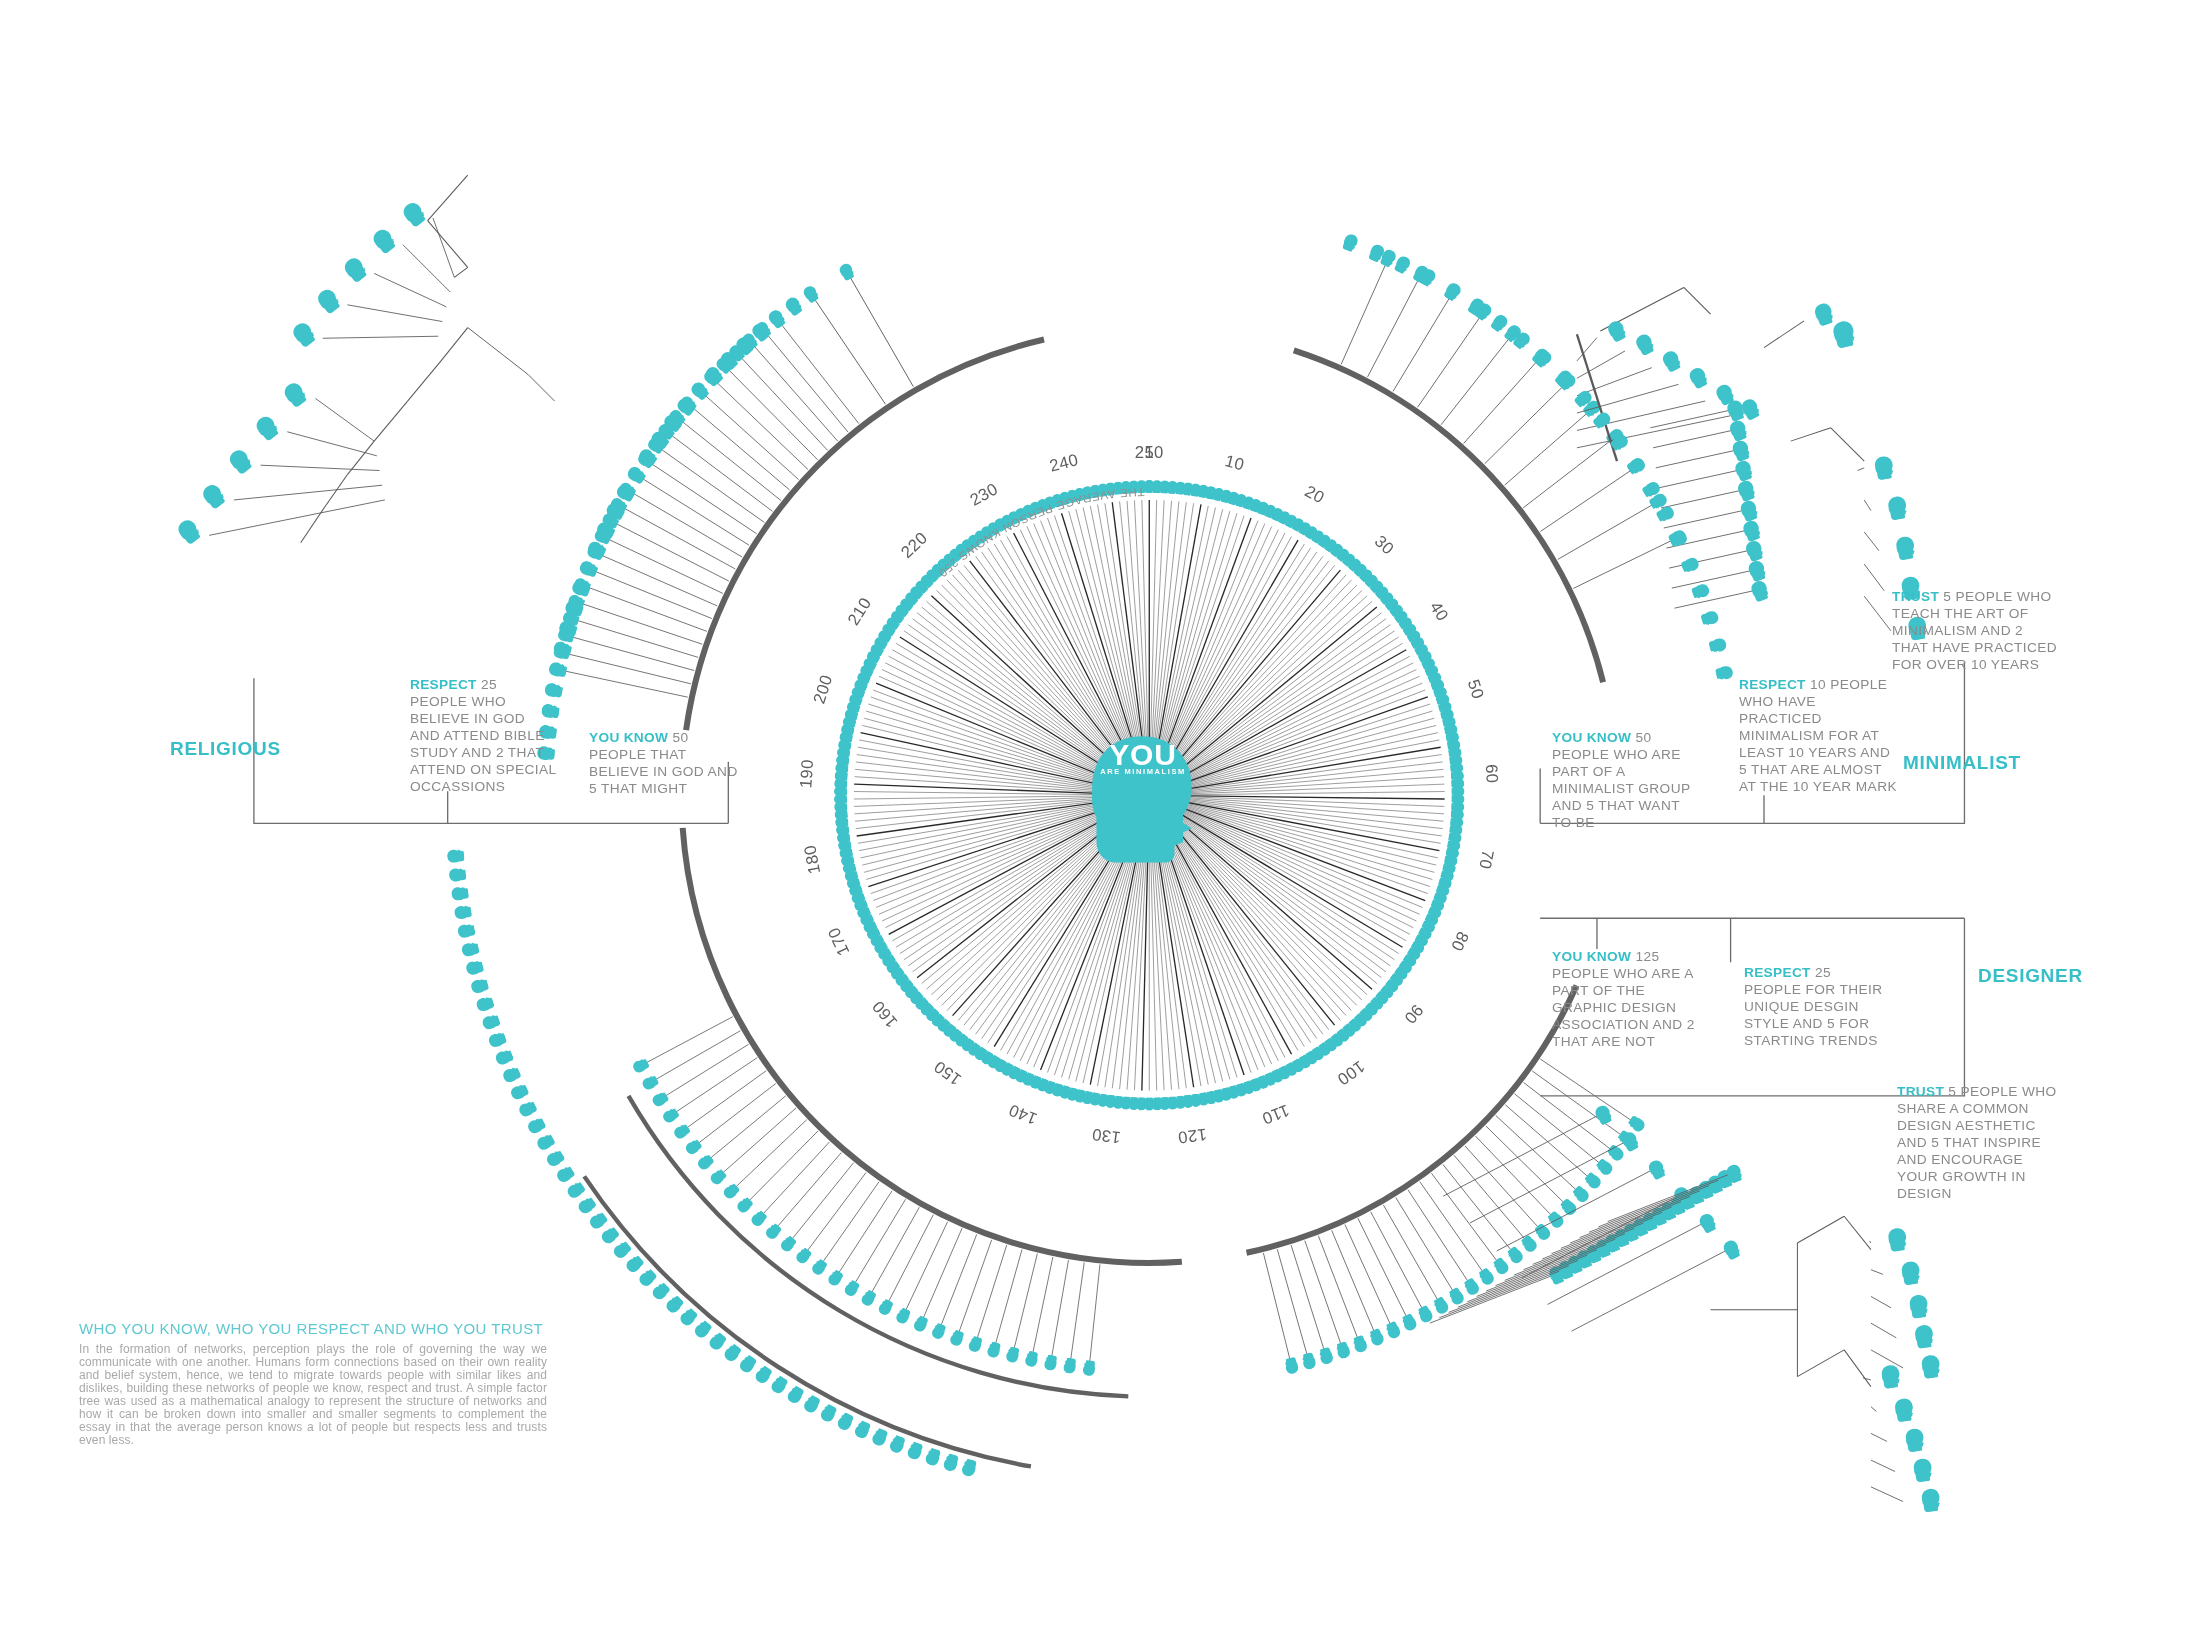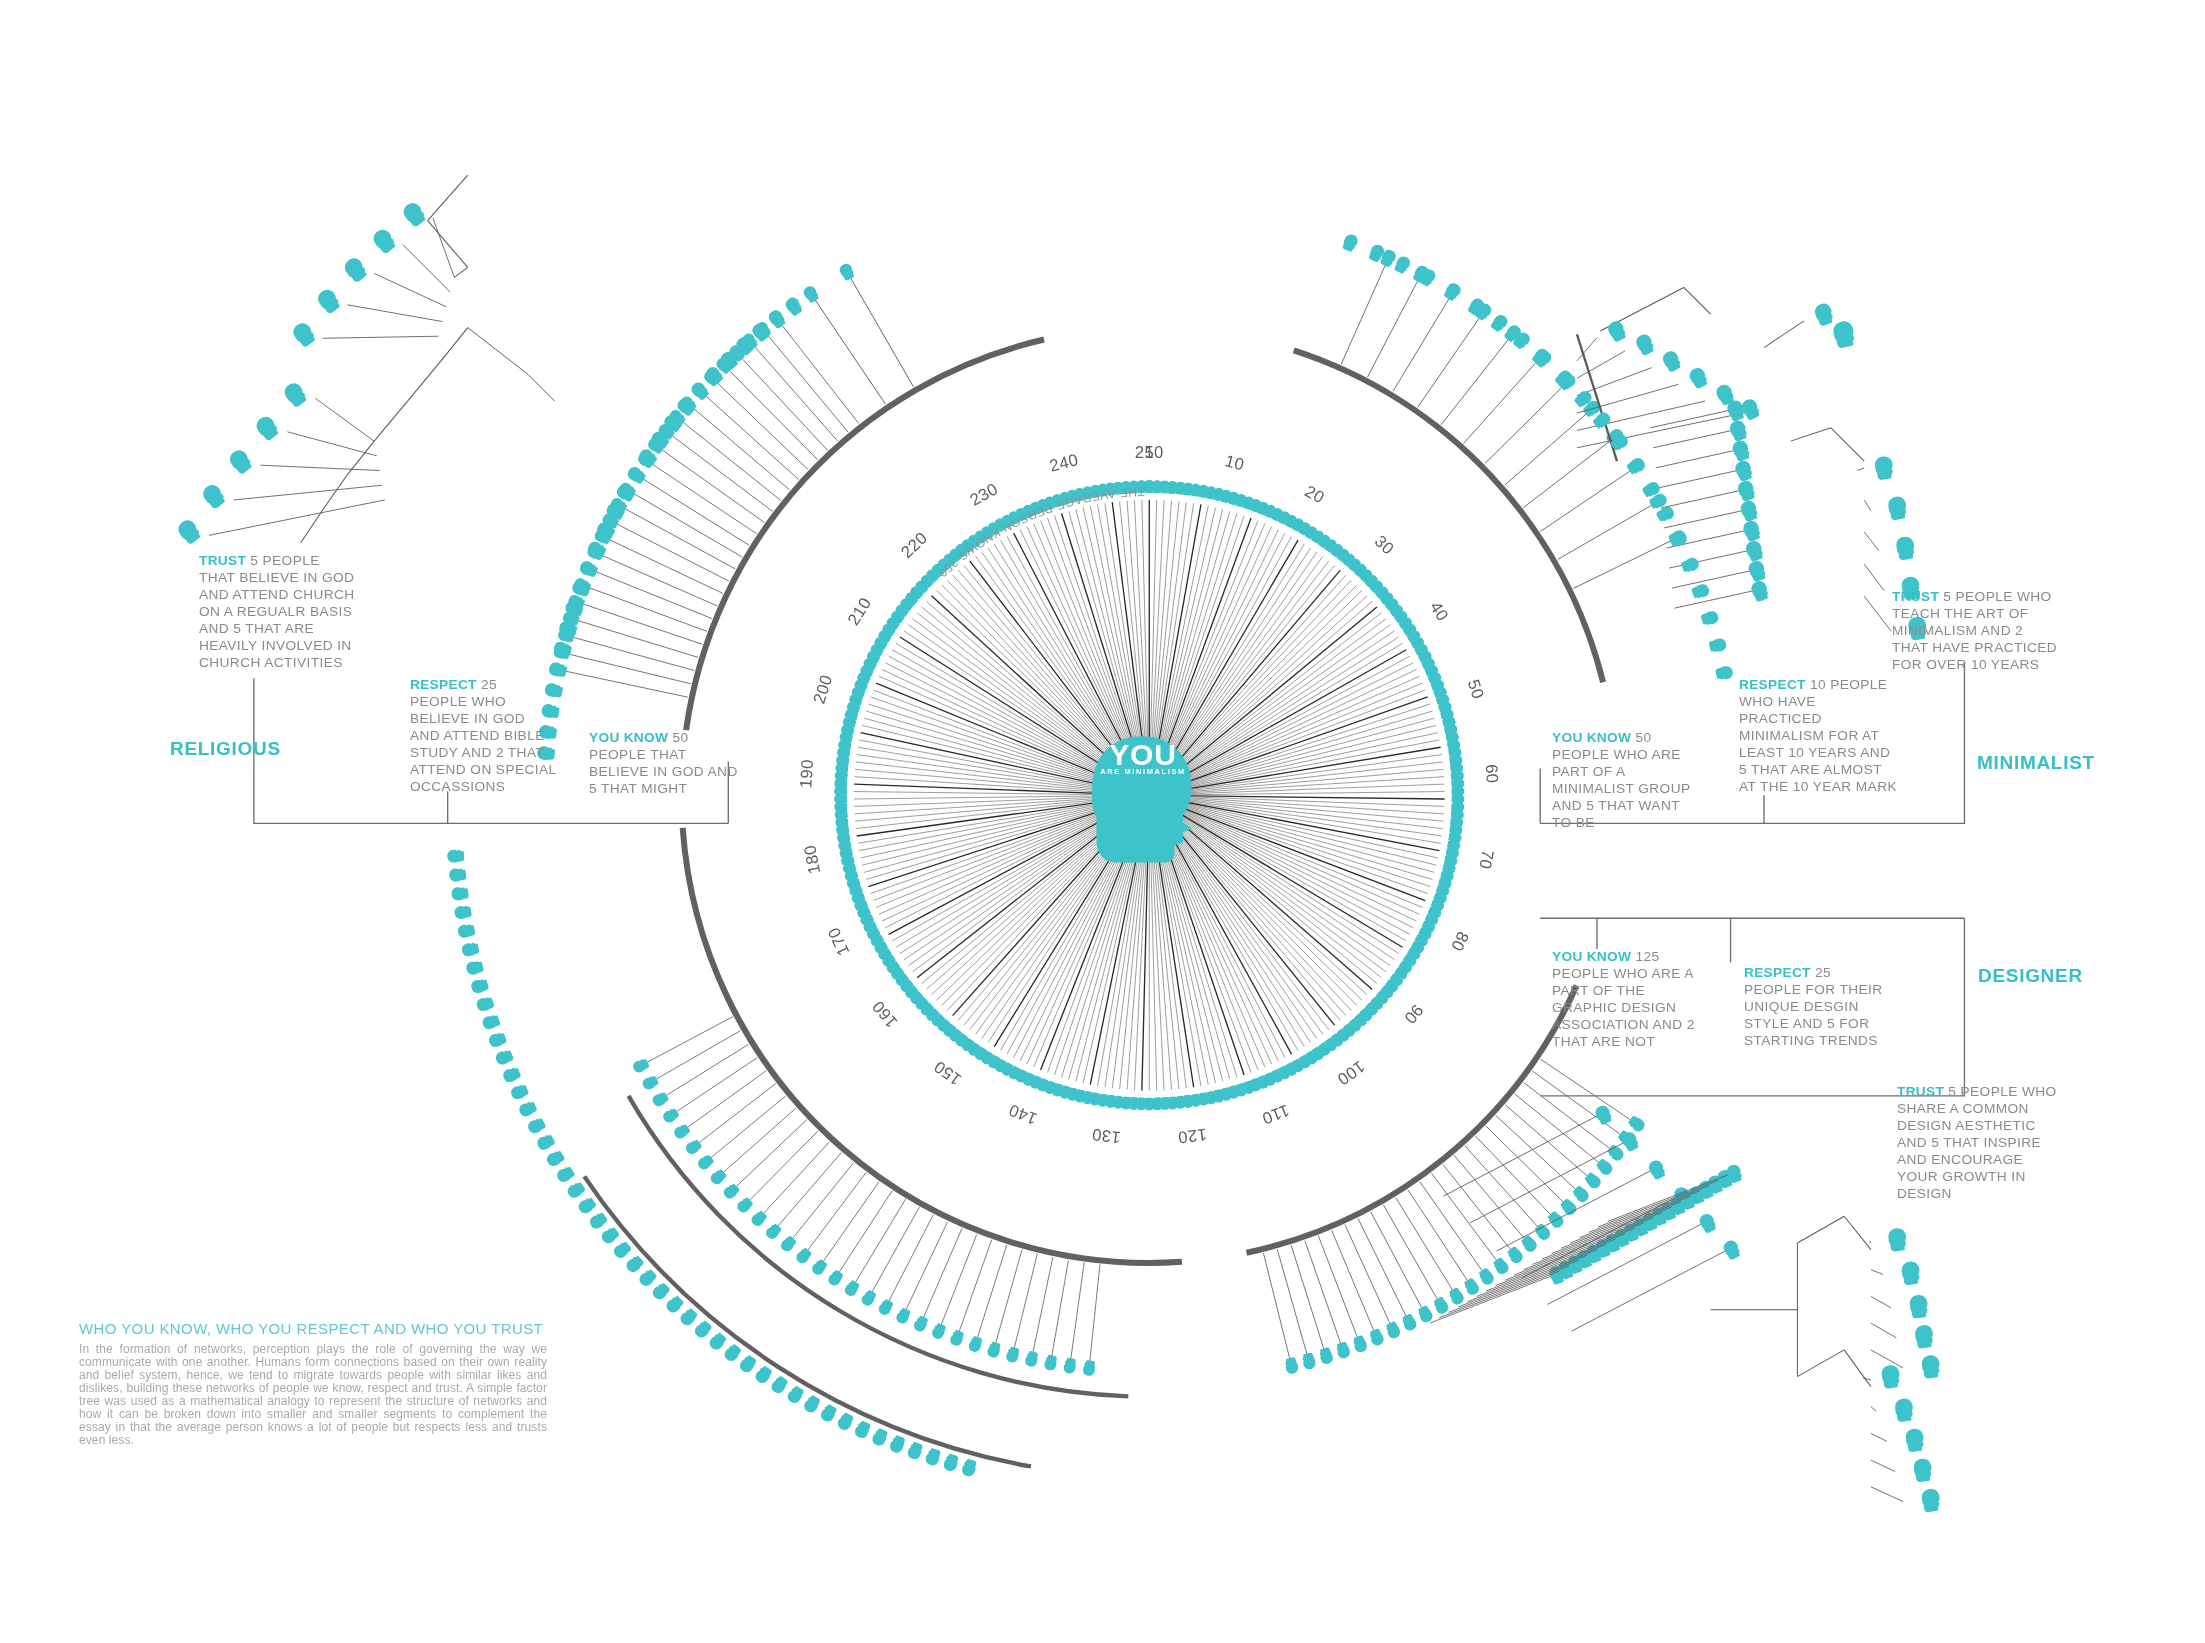--- a/index.html
+++ b/index.html
@@ -1087,24 +1087,20 @@
   <svg class="layer" viewBox="0 0 3300 2460">
     <g transform="translate(1628,1100) scale(1.62)">
       <use href="#headBig" x="0" y="0" width="100" height="118" fill="#36BFC6"></use>
     </g>
   </svg>
   <div id="headBadge">
     <div class="you">YOU</div>
     <div class="sub">ARE MINIMALISM</div>
   </div>
 
-  <div class="cap" style="left:199px;top:552px;width:160px;">
-    <b>TRUST</b>
-    <span>5 PEOPLE THAT BELIEVE IN GOD AND ATTEND CHURCH ON A REGUALR BASIS AND 5 THAT ARE HEAVILY INVOLVED IN CHURCH ACTIVITIES</span>
-  </div>
   <div class="cap" style="left:410px;top:676px;width:146px;">
     <b>RESPECT</b>
     <span>25 PEOPLE WHO BELIEVE IN GOD AND ATTEND BIBLE STUDY AND 2 THAT ATTEND ON SPECIAL OCCASSIONS</span>
   </div>
   <div class="cap" style="left:589px;top:729px;width:152px;">
     <b>YOU KNOW</b>
     <span>50 PEOPLE THAT BELIEVE IN GOD AND 5 THAT MIGHT</span>
   </div>
   <div class="cat" style="left:170px;top:738px;">RELIGIOUS</div>
 
@@ -1113,21 +1109,21 @@
     <span>5 PEOPLE WHO TEACH THE ART OF MINIMALISM AND 2 THAT HAVE PRACTICED FOR OVER 10 YEARS</span>
   </div>
   <div class="cap" style="left:1739px;top:676px;width:159px;">
     <b>RESPECT</b>
     <span>10 PEOPLE WHO HAVE PRACTICED MINIMALISM FOR AT LEAST 10 YEARS AND 5 THAT ARE ALMOST AT THE 10 YEAR MARK</span>
   </div>
   <div class="cap" style="left:1552px;top:729px;width:148px;">
     <b>YOU KNOW</b>
     <span>50 PEOPLE WHO ARE PART OF A MINIMALIST GROUP AND 5 THAT WANT TO BE</span>
   </div>
-  <div class="cat" style="left:1977px;top:752px;text-align:right;">MINIMALIST</div>
+  <div class="cat" style="left:1903px;top:752px;text-align:right;">MINIMALIST</div>
 
   <div class="cap" style="left:1552px;top:948px;width:158px;">
     <b>YOU KNOW</b>
     <span>125 PEOPLE WHO ARE A PART OF THE GRAPHIC DESIGN ASSOCIATION AND 2 THAT ARE NOT</span>
   </div>
   <div class="cap" style="left:1744px;top:964px;width:148px;">
     <b>RESPECT</b>
     <span>25 PEOPLE FOR THEIR UNIQUE DESGIN STYLE AND 5 FOR STARTING TRENDS</span>
   </div>
   <div class="cap" style="left:1897px;top:1083px;width:167px;">

